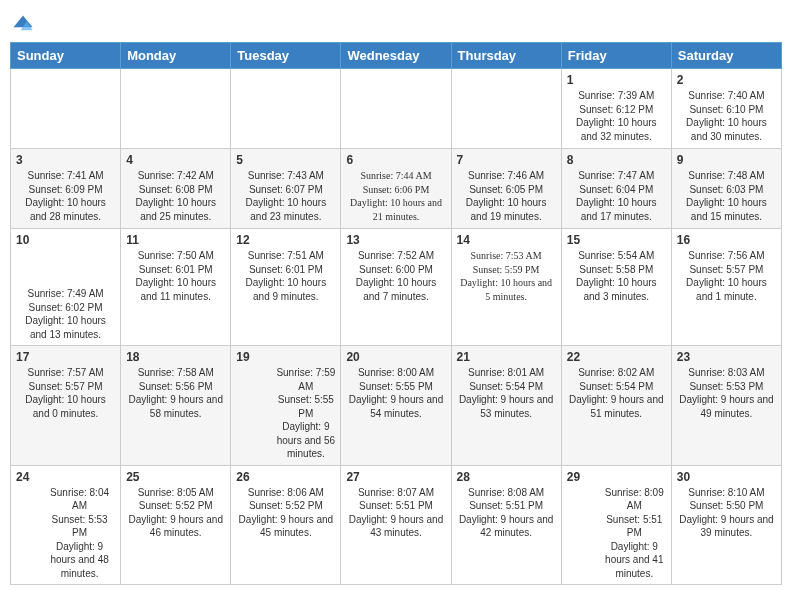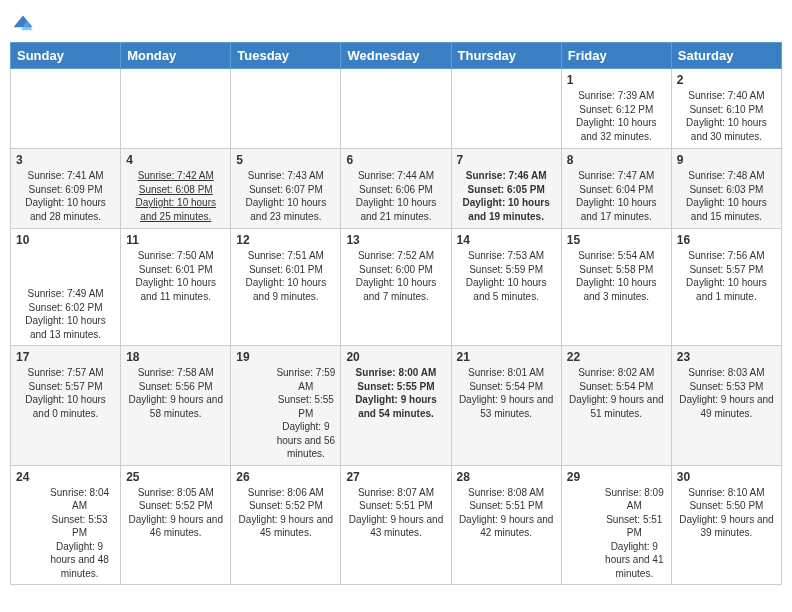--- a/index.html
+++ b/index.html
@@ -151,39 +151,39 @@
       </tr>
       <tr>
         <td>
           <span class="day-num">3</span>
           <div class="day-info" style="white-space: pre-line;">Sunrise: 7:41 AM
 Sunset: 6:09 PM
 Daylight: 10 hours and 28 minutes.</div>
         </td>
         <td>
           <span class="day-num">4</span>
-          <div class="day-info" style="white-space: pre-line; text-decoration: underline;">Sunrise: 7:42 AM
+          <div class="day-info" style="white-space: pre-line;">Sunrise: 7:42 AM
 Sunset: 6:08 PM
 Daylight: 10 hours and 25 minutes.</div>
         </td>
         <td>
           <span class="day-num">5</span>
           <div class="day-info" style="white-space: pre-line;">Sunrise: 7:43 AM
 Sunset: 6:07 PM
 Daylight: 10 hours and 23 minutes.</div>
         </td>
         <td>
           <span class="day-num">6</span>
-          <div class="day-info" style="white-space: pre-line;">Sunrise: 7:44 AM
+          <div class="day-info" style="white-space: pre-line; font-family: Liberation Serif, serif;">Sunrise: 7:44 AM
 Sunset: 6:06 PM
 Daylight: 10 hours and 21 minutes.</div>
         </td>
         <td>
           <span class="day-num">7</span>
-          <div class="day-info" style="white-space: pre-line; font-weight: bold;">Sunrise: 7:46 AM
+          <div class="day-info" style="white-space: pre-line;">Sunrise: 7:46 AM
 Sunset: 6:05 PM
 Daylight: 10 hours and 19 minutes.</div>
         </td>
         <td>
           <span class="day-num">8</span>
           <div class="day-info" style="white-space: pre-line;">Sunrise: 7:47 AM
 Sunset: 6:04 PM
 Daylight: 10 hours and 17 minutes.</div>
         </td>
         <td>
@@ -213,21 +213,21 @@
 Daylight: 10 hours and 9 minutes.</div>
         </td>
         <td>
           <span class="day-num">13</span>
           <div class="day-info" style="white-space: pre-line;">Sunrise: 7:52 AM
 Sunset: 6:00 PM
 Daylight: 10 hours and 7 minutes.</div>
         </td>
         <td>
           <span class="day-num">14</span>
-          <div class="day-info" style="white-space: pre-line;">Sunrise: 7:53 AM
+          <div class="day-info" style="white-space: pre-line; font-family: Liberation Serif, serif;">Sunrise: 7:53 AM
 Sunset: 5:59 PM
 Daylight: 10 hours and 5 minutes.</div>
         </td>
         <td>
           <span class="day-num">15</span>
           <div class="day-info" style="white-space: pre-line;">Sunrise: 5:54 AM
 Sunset: 5:58 PM
 Daylight: 10 hours and 3 minutes.</div>
         </td>
         <td>
@@ -251,21 +251,21 @@
 Daylight: 9 hours and 58 minutes.</div>
         </td>
         <td>
           <span class="day-num">19</span>
           <div class="day-info" style="white-space: pre-line; margin-left: 40px;">Sunrise: 7:59 AM
 Sunset: 5:55 PM
 Daylight: 9 hours and 56 minutes.</div>
         </td>
         <td>
           <span class="day-num">20</span>
-          <div class="day-info" style="white-space: pre-line; font-weight: bold;">Sunrise: 8:00 AM
+          <div class="day-info" style="white-space: pre-line;">Sunrise: 8:00 AM
 Sunset: 5:55 PM
 Daylight: 9 hours and 54 minutes.</div>
         </td>
         <td>
           <span class="day-num">21</span>
           <div class="day-info" style="white-space: pre-line;">Sunrise: 8:01 AM
 Sunset: 5:54 PM
 Daylight: 9 hours and 53 minutes.</div>
         </td>
         <td>

